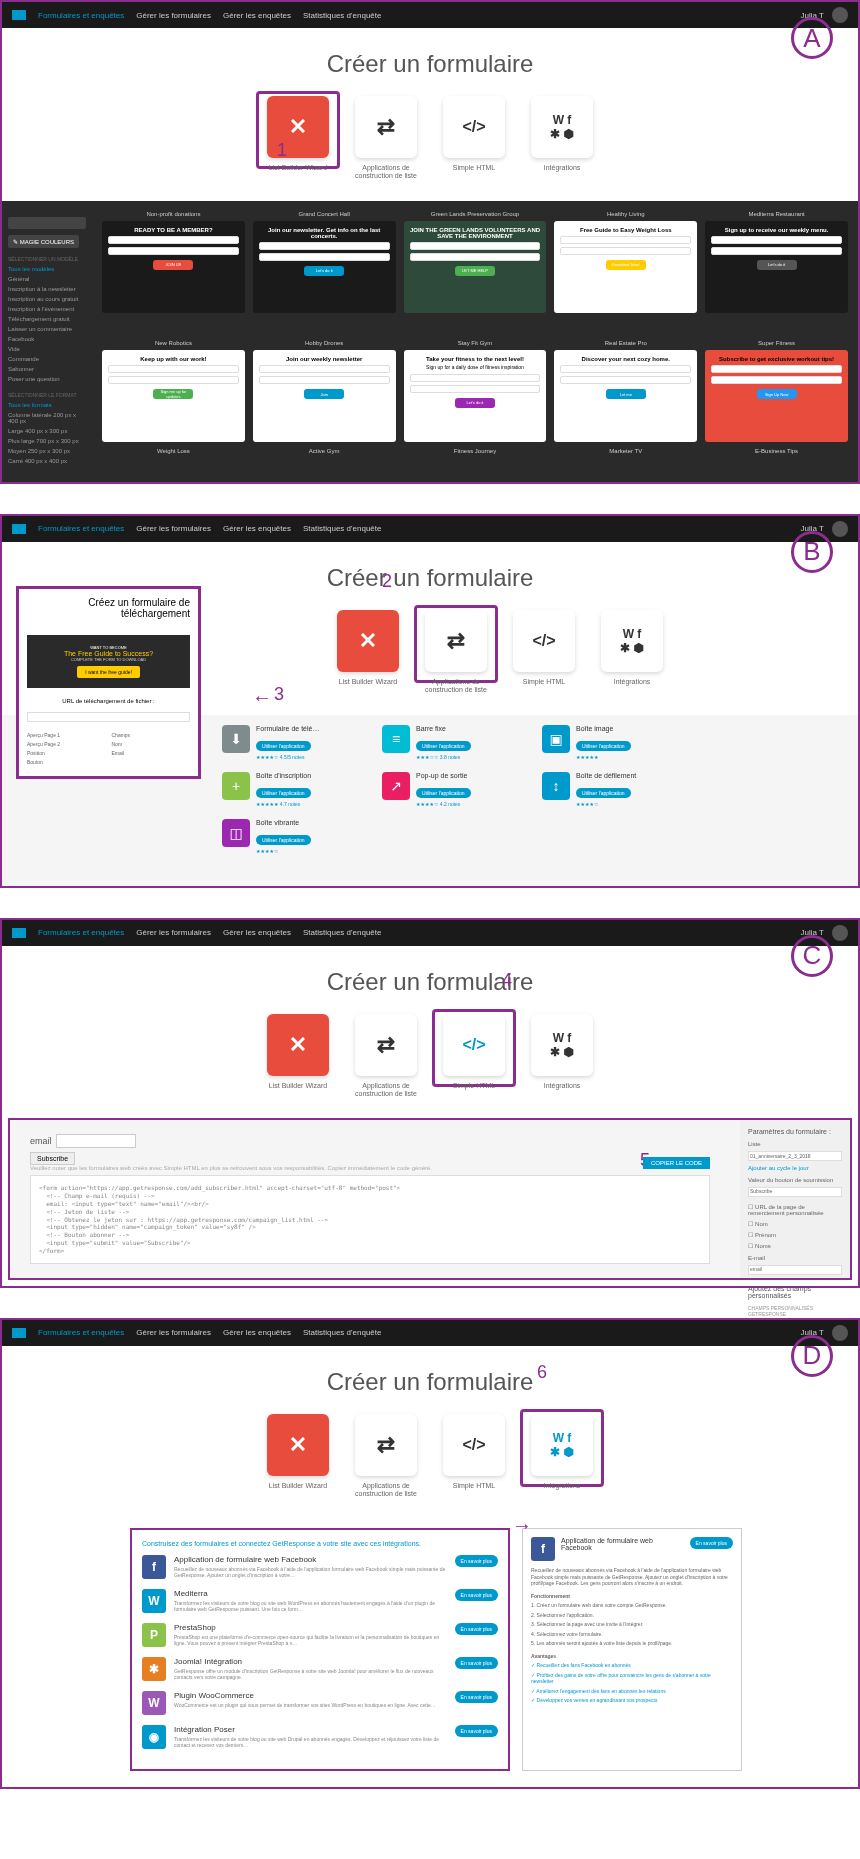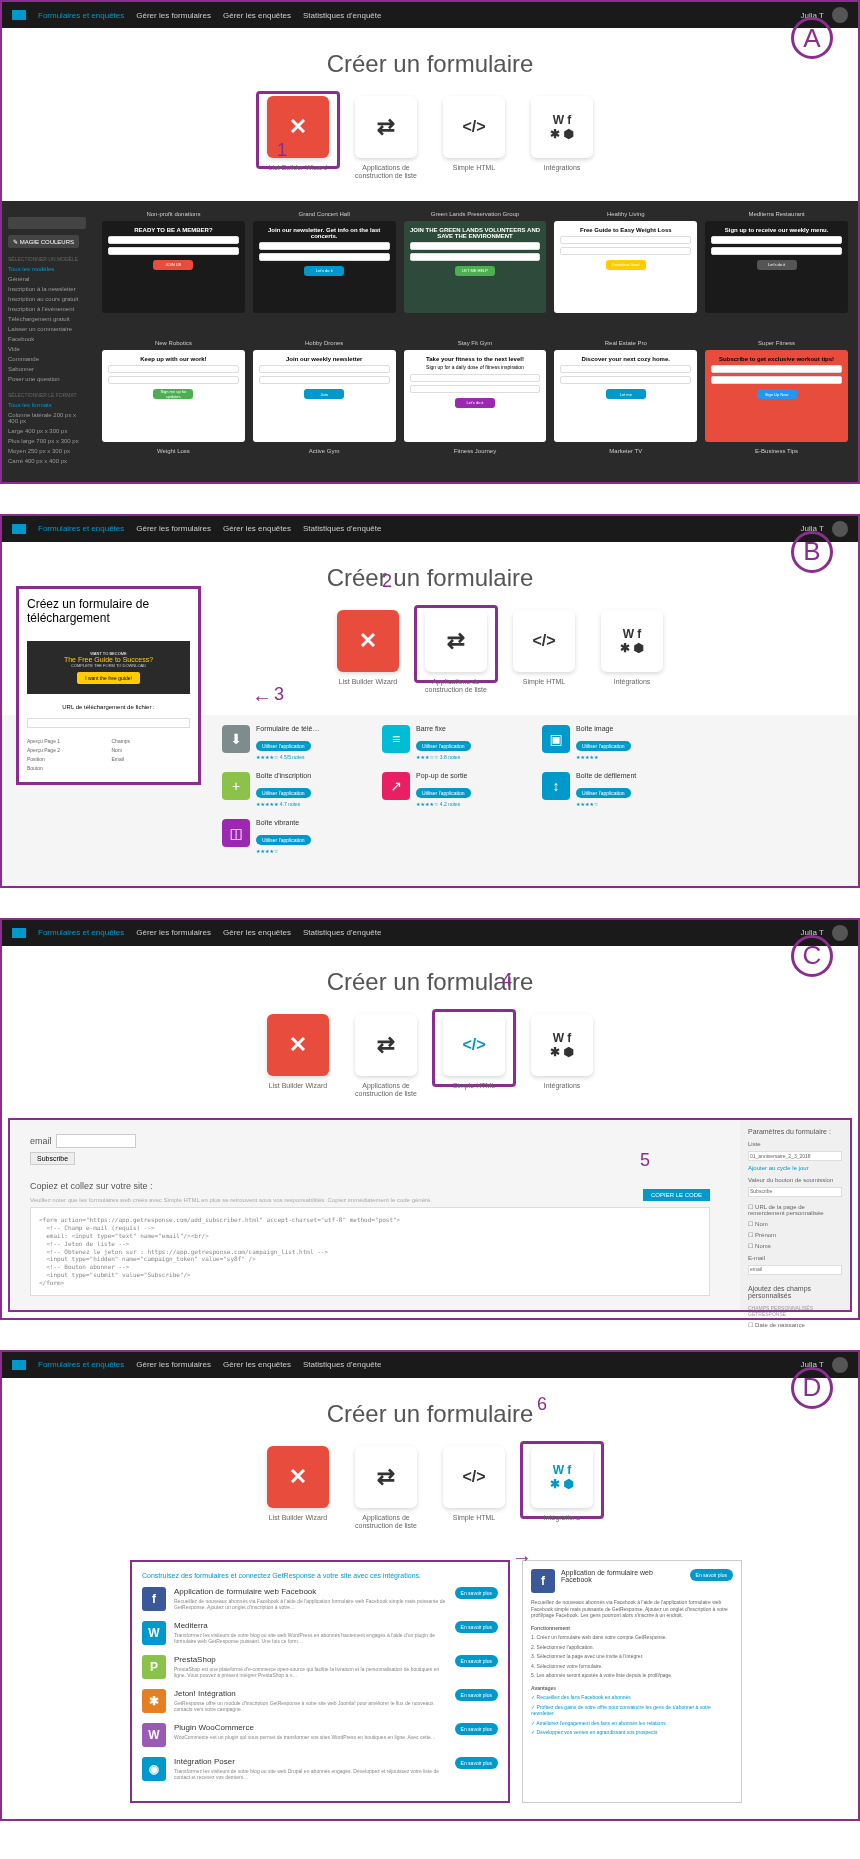--- a/index.html
+++ b/index.html
@@ -38,21 +38,21 @@
 
 .apps{padding:10px 40px 20px 220px;position:relative}
 .approw{display:flex;gap:20px;margin-bottom:12px}
 .appitem{display:flex;gap:6px;align-items:flex-start;width:140px}
 .appicon{width:28px;height:28px;border-radius:4px;flex-shrink:0;display:flex;align-items:center;justify-content:center;color:#fff;font-size:14px}
 .appinfo{flex:1}
 .appinfo .nm{font-size:7px;color:#333;margin-bottom:2px}
 .appinfo .pill{background:#0099cc;color:#fff;font-size:5px;padding:2px 6px;border-radius:8px;display:inline-block}
 .appinfo .stars{font-size:5px;color:#0099cc;margin-top:2px}
 .preview{position:absolute;left:14px;top:70px;width:185px;border:3px solid #8b2d8f;background:#fff;padding:8px;font-size:6px}
-.preview .hdr{text-align:left;font-size:12px;margin-bottom:16px}
+.preview .hdr{text-align:right;font-size:10px;margin-bottom:16px}
 .preview .banner{background:#2a2a2a;color:#ffcc00;text-align:center;padding:10px 6px;margin-bottom:10px}
 .preview .banner .yb{background:#ffcc00;color:#000;padding:3px 8px;display:inline-block;font-size:5px;margin-top:4px;border-radius:2px}
 .preview .url{text-align:center;margin:8px 0;font-size:6px}
 .preview .fields{display:flex;gap:6px;font-size:5px}
 .preview .col{flex:1}
 .preview .fld{margin-bottom:3px;color:#666}
 .arrow{position:absolute;color:#8b2d8f;font-size:20px}
 
 .htmlarea{padding:14px 20px;background:#f5f5f5;font-size:9px;color:#555;position:relative;border:2px solid #8b2d8f;margin:0 6px 6px}
 .htmlarea .desc{margin-bottom:10px}
@@ -382,21 +382,20 @@
       </div>
   </div>
   <div class="htmlarea">
     <div class="num" style="right:200px;top:30px">5</div>
     <div class="htmlleft">
       <div class="emailrow">
         <span>email</span>
         <input style="">
       </div>
       <button class="subbtn">Subscribe</button>
-      <div class="copy">Copiez et collez sur votre site :</div>
       <div style="font-size:6px;color:#aaa;margin-bottom:4px">Veuillez noter que les formulaires web créés avec Simple HTML en plus se retrouvent sous vos responsabilités. Copiez immédiatement le code généré.</div>
       <div style="position:relative">
         <div class="copybtn">COPIER LE CODE</div>
         <div class="code">&lt;form action="https://app.getresponse.com/add_subscriber.html" accept-charset="utf-8" method="post"&gt;
   &lt;!-- Champ e-mail (requis) --&gt;
   email: &lt;input type="text" name="email"/&gt;&lt;br/&gt;
   &lt;!-- Jeton de liste --&gt;
   &lt;!-- Obtenez le jeton sur : https://app.getresponse.com/campaign_list.html --&gt;
   &lt;input type="hidden" name="campaign_token" value="sy8f" /&gt;
   &lt;!-- Bouton abonner --&gt;
@@ -485,21 +484,21 @@
             <div class="inticon" style="background:#8bc34a">P</div>
             <div class="intbody">
               <div class="inm">PrestaShop</div>
               <div class="idesc">PrestaShop est une plateforme d'e-commerce open-source qui facilite la livraison et la personnalisation de boutiques en ligne. Vous pouvez à présent intégrer PrestaShop à v…</div>
             </div>
             <div class="intbtn">En savoir plus</div>
           </div>
           <div class="intitem">
             <div class="inticon" style="background:#e67e22">✱</div>
             <div class="intbody">
-              <div class="inm">Jeton! Intégration</div>
+              <div class="inm">Joomla! Intégration</div>
               <div class="idesc">GetResponse offre un module d'inscription GetResponse à votre site web Joomla! pour améliorer le flux de nouveaux contacts vers votre campagne.</div>
             </div>
             <div class="intbtn">En savoir plus</div>
           </div>
           <div class="intitem">
             <div class="inticon" style="background:#9b59b6">W</div>
             <div class="intbody">
               <div class="inm">Plugin WooCommerce</div>
               <div class="idesc">WooCommerce est un plugin qui vous permet de transformer vos sites WordPress en boutiques en ligne. Avec cette…</div>
             </div>

